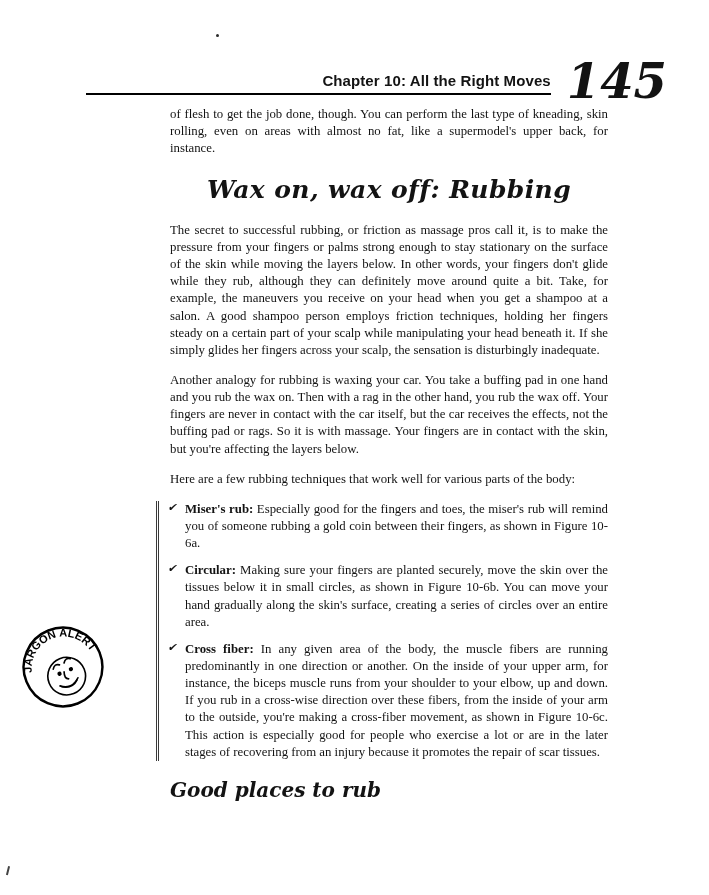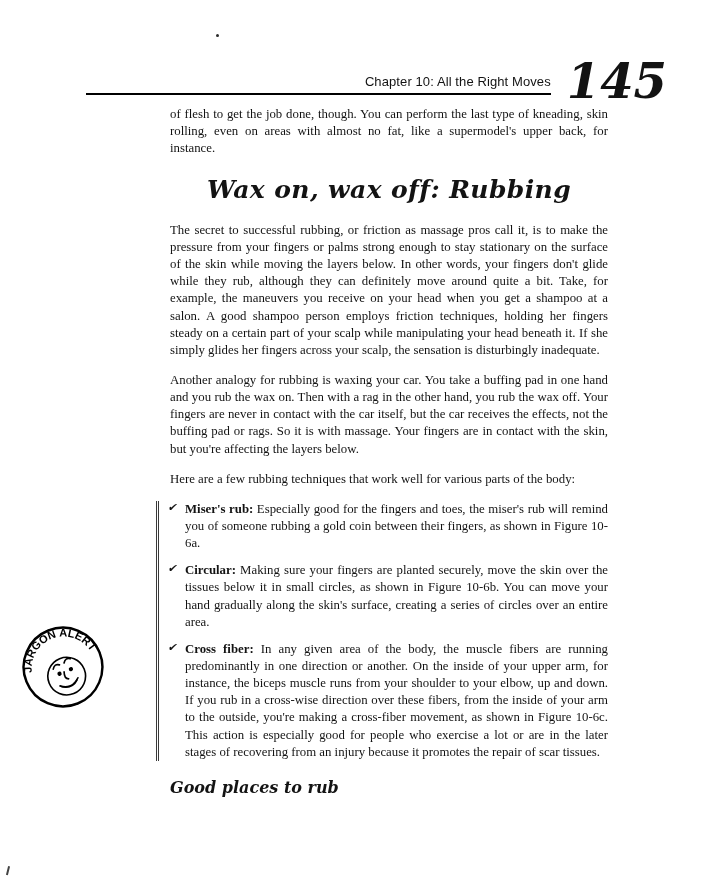--- a/index.html
+++ b/index.html
@@ -12,43 +12,43 @@
   
   .page-header {
     position:absolute; top:52px; left:86px; right:42px;
     display:flex; align-items:flex-end;
   }
   .header-rule-text {
     flex:1; border-bottom:2px solid #000; text-align:right;
     padding-bottom:3px; white-space:nowrap;
   }
   .chapter-title {
-    font-family:"Liberation Sans", sans-serif; font-weight:normal;
-    font-size:13px; letter-spacing:0.1px;text-align:center;
+    font-family:"Liberation Sans", sans-serif; font-weight:bold;
+    font-size:15px; letter-spacing:0.1px;text-align:center;
   }
   .page-number {
     font-family:"DejaVu Serif", serif; font-style:italic; font-weight:bold;
     font-size:48px; line-height:0.9; margin-left:16px; transform:translateY(8px);
   }
 
   
   .content {
     position:absolute; top:106px; left:170px; width:438px;
     font-size:12.8px; line-height:1.34; text-align:justify;
   }
   .content p { margin-bottom:13px; }
 
   h1.script-head {
     font-family:"DejaVu Serif", serif; font-style:italic; font-weight:bold;
     font-size:25px; letter-spacing:0.4px; text-align:center;
     margin:16px 0 15px 0;
   }
   h2.sub-head {
     font-family:"DejaVu Serif", serif; font-style:italic; font-weight:bold;
-    font-size:16px; text-align:left; margin:16px 0 2px 0;
+    font-size:20px; text-align:left; margin:16px 0 2px 0;
   }
 
   
   .jargon-block {
     border-left:3px double #3a3a3a;
     padding-left:9px; margin-left:-14px; margin-bottom:4px;
   }
   .bullet { position:relative; padding-left:17px; margin-bottom:10px; }
   .bullet .check {
     position:absolute; left:0; top:0; font-size:11px; font-weight:bold;

